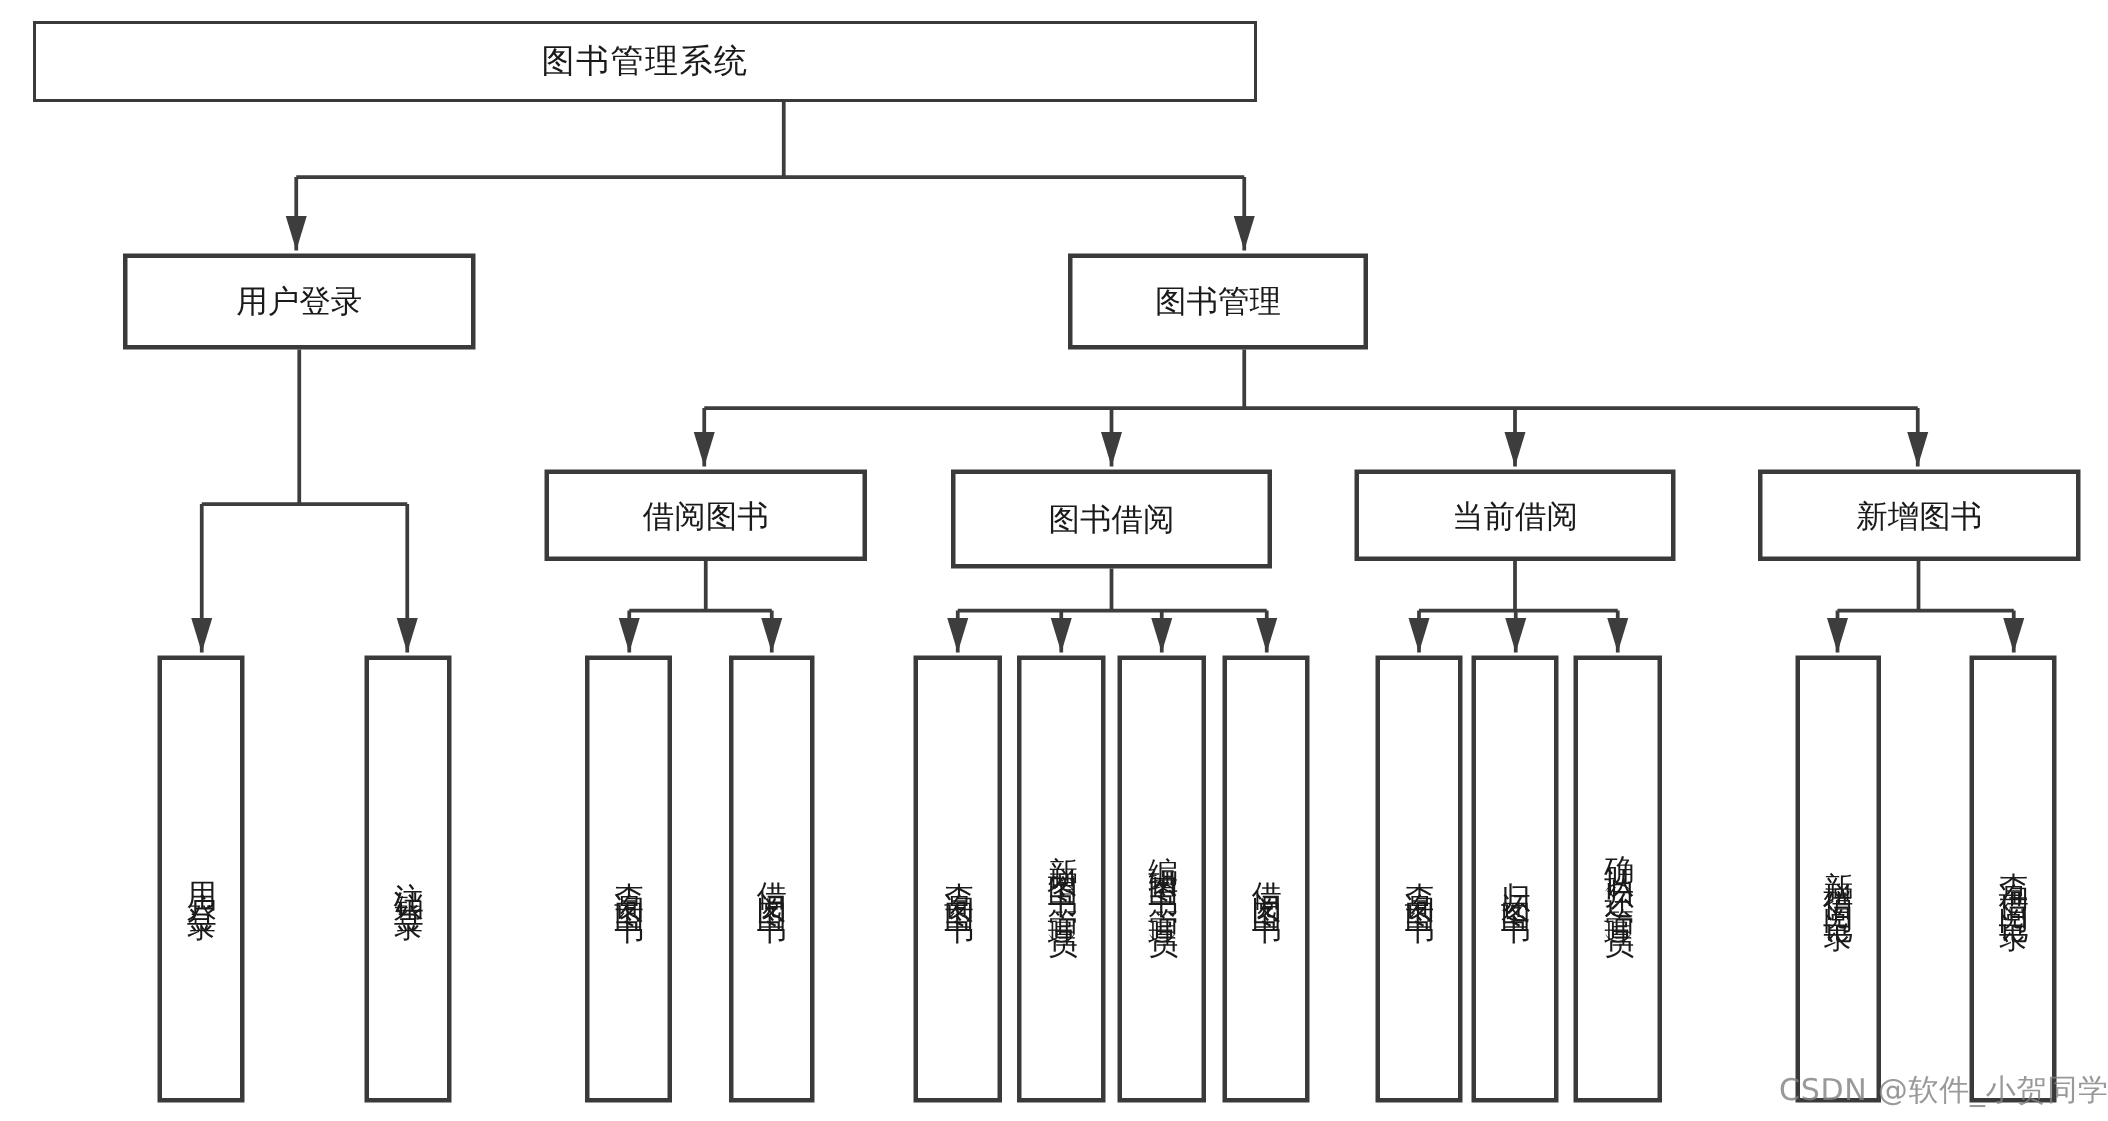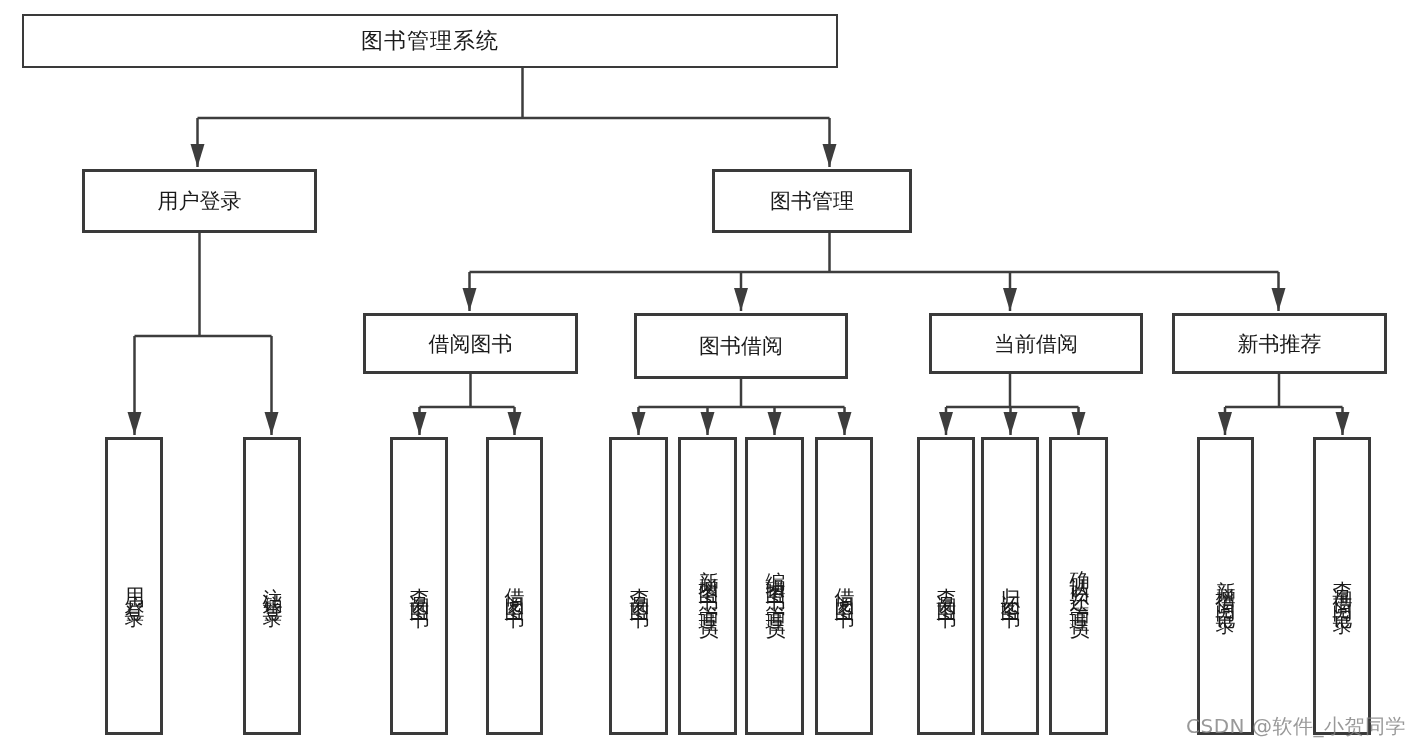--- a/index.html
+++ b/index.html
@@ -80,22 +80,22 @@
     <line x1="1342.5" y1="407" x2="1342.5" y2="435" marker-end="url(#ah)"></line>
   </svg>
 
   <div class="node root" style="left:22px; top:14px; width:816px; height:54px;">图书管理系统</div>
 
   <div class="node" style="left:82px; top:169px; width:235px; height:64px;">用户登录</div>
   <div class="node" style="left:712px; top:169px; width:200px; height:64px;">图书管理</div>
 
   <div class="node" style="left:363px; top:313px; width:215px; height:61px;">借阅图书</div>
   <div class="node" style="left:634px; top:313px; width:214px; height:66px;">图书借阅</div>
-  <div class="node" style="left:903px; top:313px; width:214px; height:61px;margin-left:26px;">当前借阅</div>
-  <div class="node" style="left:1172px; top:313px; width:215px; height:61px;">新书推荐</div>
+  <div class="node" style="left:903px; top:313px; width:214px; height:61px;">当前借阅</div>
+  <div class="node" style="left:1172px; top:313px; width:215px; height:61px;">新增图书</div>
 
   <div class="vnode" style="left:105px; top:437px; width:58px; height:298px;">用户登录</div>
   <div class="vnode" style="left:243px; top:437px; width:58px; height:298px;">注销登录</div>
 
   <div class="vnode" style="left:390px; top:437px; width:58px; height:298px;">查询图书</div>
   <div class="vnode" style="left:486px; top:437px; width:57px; height:298px;">借阅图书</div>
 
   <div class="vnode" style="left:609px; top:437px; width:59px; height:298px;">查询图书</div>
   <div class="vnode" style="left:678px; top:437px; width:59px; height:298px;">新增图书（管理员）</div>
   <div class="vnode" style="left:745px; top:437px; width:59px; height:298px;">编辑图书（管理员）</div>

